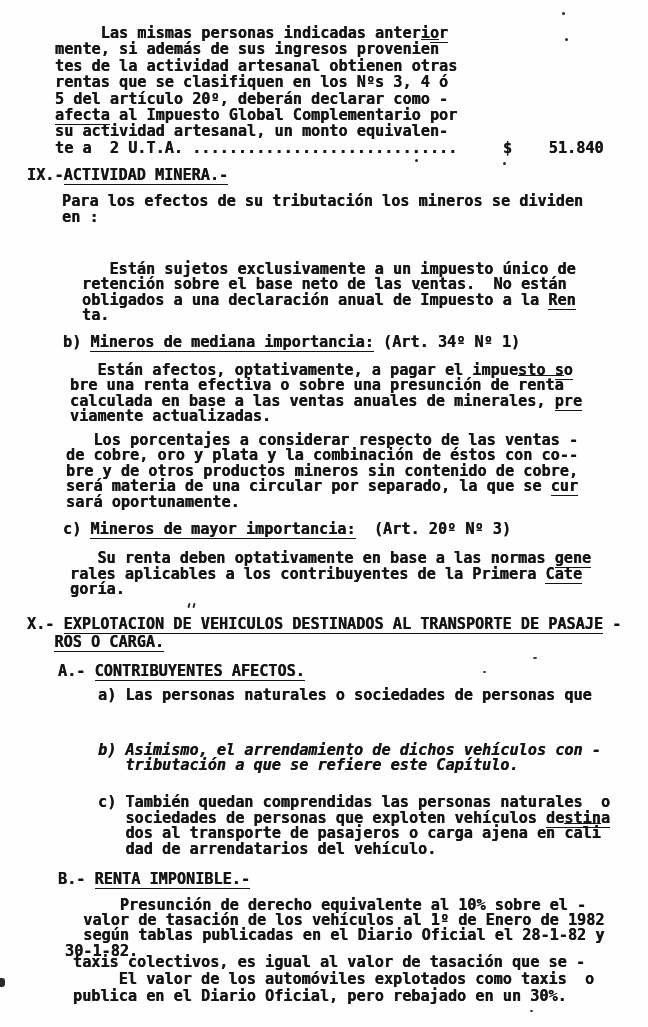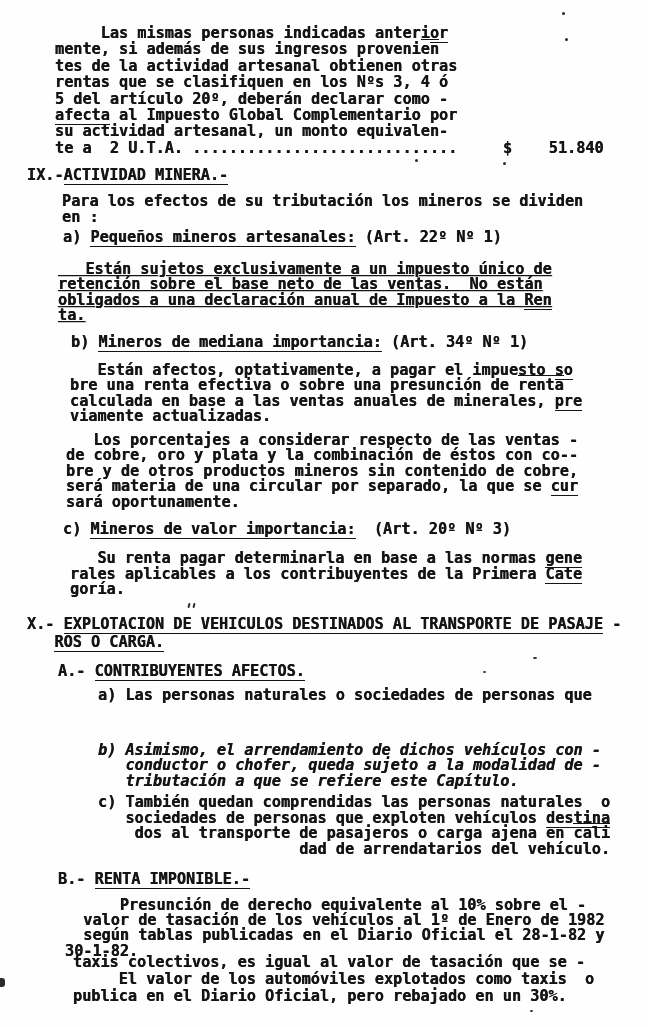--- a/index.html
+++ b/index.html
@@ -23,31 +23,31 @@
     height:var(--lh,15.4px);
     line-height:var(--lh,15.4px);
   }
   .u{border-bottom:1.7px solid currentColor;}
   .o{border-top:1.7px solid currentColor;}
 
   #intro{left:55px;top:25px;--lh:16.4px;}
   #ix-heading{left:27px;top:168px;}
   #ix-intro{left:62px;top:194px;--lh:15.6px;}
   #item-a-heading{left:63px;top:230px;}
-  #item-a-body{left:58px;top:262px;text-decoration:underline;--lh:15.3px;}
-  #item-b-heading{left:71px;top:335px;}
+  #item-a-body{left:82px;top:262px;--lh:15.3px;}
+  #item-b-heading{left:63px;top:335px;}
   #item-b-body1{left:70px;top:363px;--lh:15.3px;}
   #item-b-body2{left:66px;top:433px;--lh:15.4px;}
   #item-c-heading{left:63px;top:522px;}
   #item-c-body{left:70px;top:551px;--lh:15.5px;}
   #x-heading{left:27px;top:616px;--lh:17.5px;}
   #sub-a-heading{left:58px;top:664px;}
   #x-item-a{left:98px;top:688px;--lh:15.3px;}
   #x-item-b{left:98px;top:743px;font-style:italic;--lh:15.3px;}
-  #x-item-c{left:98px;top:795px;text-align:right;--lh:15.5px;}
+  #x-item-c{left:98px;top:795px;--lh:15.5px;}
   #sub-b-heading{left:58px;top:872px;}
   #renta-p1{left:65px;top:898px;--lh:15.2px;}
   #renta-p2{left:73px;top:954px;--lh:17px;}
 
   
   .spk{position:absolute;background:#2a2a2a;border-radius:50%;}
   #spk1{left:562px;top:12px;width:3px;height:3px;}
   #spk2{left:565px;top:38px;width:3px;height:3px;}
   #spk3{left:415px;top:159px;width:3px;height:3px;}
   #spk4{left:503px;top:162px;width:3px;height:3px;}
@@ -62,35 +62,34 @@
 </head>
 <body>
 
 <div class="page">
 
   <div class="blk" id="intro"><div class="ln"><span>     Las mismas personas indicadas anteri</span><span class="u">or</span></div><div class="ln"><span>mente, si además de sus ingresos proveni</span><span class="o">en</span></div><div class="ln"><span>tes de la actividad artesanal obtienen otras</span></div><div class="ln"><span>rentas que se clasifiquen en los Nºs 3, 4 ó</span></div><div class="ln"><span>5 del artículo 20º, deberán declarar como -</span></div><div class="ln"><span class="u">afecta</span><span> al Impuesto Global Complementario por</span></div><div class="ln"><span>su actividad artesanal, un monto equivalen-</span></div><div class="ln"><span>te a  2 U.T.A. .............................</span><span>     </span><span>$</span><span>    </span><span>51.840</span></div></div>
 
   <div class="blk" id="ix-heading"><div class="ln"><span>IX.-</span><span class="u">ACTIVIDAD MINERA.-</span></div></div>
   <div class="blk" id="ix-intro"><div class="ln"><span>Para los efectos de su tributación los mineros se dividen</span></div><div class="ln"><span>en :</span></div></div>
 
-  <div class="blk" id="item-a-heading"><div class="ln"><span>a) </span><span class="u">Pequeños mineros artesanales:</span><span> (Art. 22º Nº 1)</span></div></div>
   <div class="blk" id="item-a-body"><div class="ln"><span>   Están sujetos exclusivamente a un impuesto único de</span></div><div class="ln"><span>retención sobre el base neto de las ventas.  No están</span></div><div class="ln"><span>obligados a una declaración anual de Impuesto a la </span><span class="u">Ren</span></div><div class="ln"><span>ta.</span></div></div>
 
   <div class="blk" id="item-b-heading"><div class="ln"><span>b) </span><span class="u">Mineros de mediana importancia:</span><span> (Art. 34º Nº 1)</span></div></div>
   <div class="blk" id="item-b-body1"><div class="ln"><span>   Están afectos, optativamente, a pagar el impuesto </span><span class="u">so</span></div><div class="ln"><span>bre una renta efectiva o sobre una presunción de </span><span class="o">renta</span></div><div class="ln"><span>calculada en base a las ventas anuales de minerales, </span><span class="u">pre</span></div><div class="ln"><span>viamente actualizadas.</span></div></div>
   <div class="blk" id="item-b-body2"><div class="ln"><span>   Los porcentajes a considerar respecto de las ventas -</span></div><div class="ln"><span>de cobre, oro y plata y la combinación de éstos con co--</span></div><div class="ln"><span>bre y de otros productos mineros sin contenido de cobre,</span></div><div class="ln"><span>será materia de una circular por separado, la que se </span><span class="u">cur</span></div><div class="ln"><span>sará oportunamente.</span></div></div>
 
-  <div class="blk" id="item-c-heading"><div class="ln"><span>c) </span><span class="u">Mineros de valor importancia:</span><span>  (Art. 20º Nº 3)</span></div></div>
-  <div class="blk" id="item-c-body"><div class="ln"><span>   Su renta pagar determinarla en base a las normas </span><span class="u">gene</span></div><div class="ln"><span>rales aplicables a los contribuyentes de la Primera </span><span class="u">Cate</span></div><div class="ln"><span>goría.</span></div></div>
+  <div class="blk" id="item-c-heading"><div class="ln"><span>c) </span><span class="u">Mineros de mayor importancia:</span><span>  (Art. 20º Nº 3)</span></div></div>
+  <div class="blk" id="item-c-body"><div class="ln"><span>   Su renta deben optativamente en base a las normas </span><span class="u">gene</span></div><div class="ln"><span>rales aplicables a los contribuyentes de la Primera </span><span class="u">Cate</span></div><div class="ln"><span>goría.</span></div></div>
 
   <div class="blk" id="x-heading"><div class="ln"><span>X.- </span><span class="u">EXPLOTACION DE VEHICULOS DESTINADOS AL TRANSPORTE DE PASAJE</span><span> -</span></div><div class="ln"><span>   </span><span class="u">ROS O CARGA.</span></div></div>
 
   <div class="blk" id="sub-a-heading"><div class="ln"><span>A.- </span><span class="u">CONTRIBUYENTES AFECTOS.</span></div></div>
   <div class="blk" id="x-item-a"><div class="ln"><span>a) Las personas naturales o sociedades de personas que</span></div></div>
-  <div class="blk" id="x-item-b"><div class="ln"><span>b) Asimismo, el arrendamiento de dichos vehículos con -</span></div><div class="ln"><span>   conductor o chofer, queda sujeto a la modalidad de -</span></div><div class="ln"><span>   tributación a que se refiere este Capítulo.</span></div></div>
+  <div class="blk" id="x-item-b"><div class="ln"><span>b) Asimismo, el arrendamiento de dichos vehículos con -</span></div><div class="ln"><span>   tributación a que se refiere este Capítulo.</span></div></div>
   <div class="blk" id="x-item-c"><div class="ln"><span>c) También quedan comprendidas las personas naturales  o</span></div><div class="ln"><span>   sociedades de personas que exploten vehículos </span><span class="u">destina</span></div><div class="ln"><span>   dos al transporte de pasajeros o carga ajena en </span><span class="o">cali</span></div><div class="ln"><span>   dad de arrendatarios del vehículo.</span></div></div>
 
   <div class="blk" id="sub-b-heading"><div class="ln"><span>B.- </span><span class="u">RENTA IMPONIBLE.-</span></div></div>
   <div class="blk" id="renta-p1"><div class="ln"><span>      Presunción de derecho equivalente al 10% sobre el -</span></div><div class="ln"><span>  valor de tasación de los vehículos al 1º de Enero de 1982</span></div><div class="ln"><span>  según tablas publicadas en el Diario Oficial el 28-1-82 y</span></div><div class="ln"><span>30-1-82.</span></div></div>
   <div class="blk" id="renta-p2"><div class="ln"><span>taxis colectivos, es igual al valor de tasación que se -</span></div><div class="ln"><span>     El valor de los automóviles explotados como taxis  o</span></div><div class="ln"><span>publica en el Diario Oficial, pero rebajado en un 30%.</span></div></div>
 
   <div class="spk" id="spk1"></div>
   <div class="spk" id="spk2"></div>
   <div class="spk" id="spk3"></div>
   <div class="spk" id="spk4"></div>

